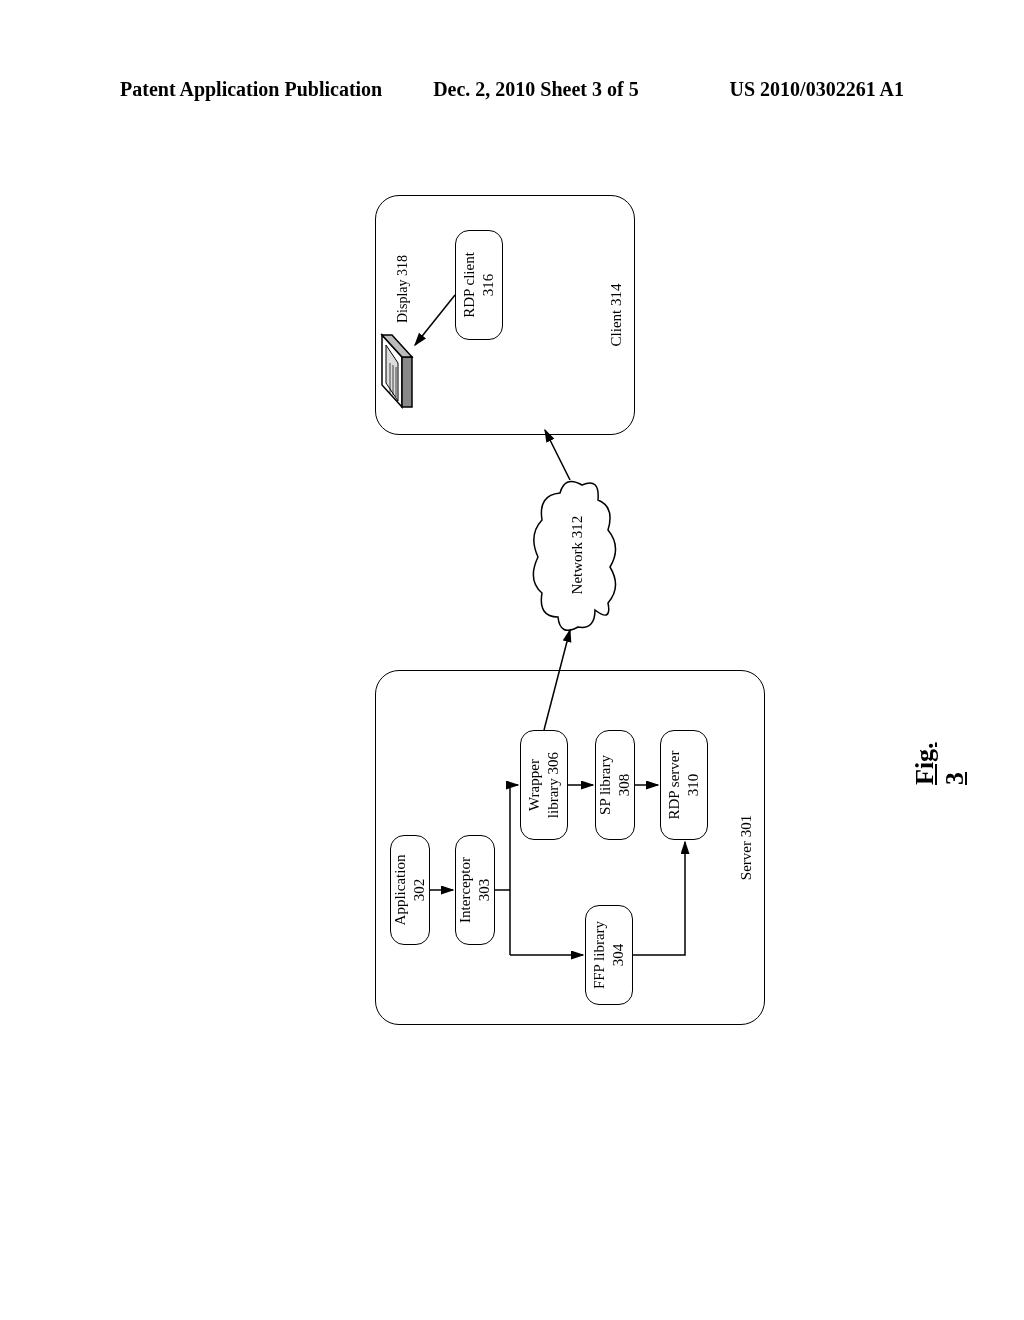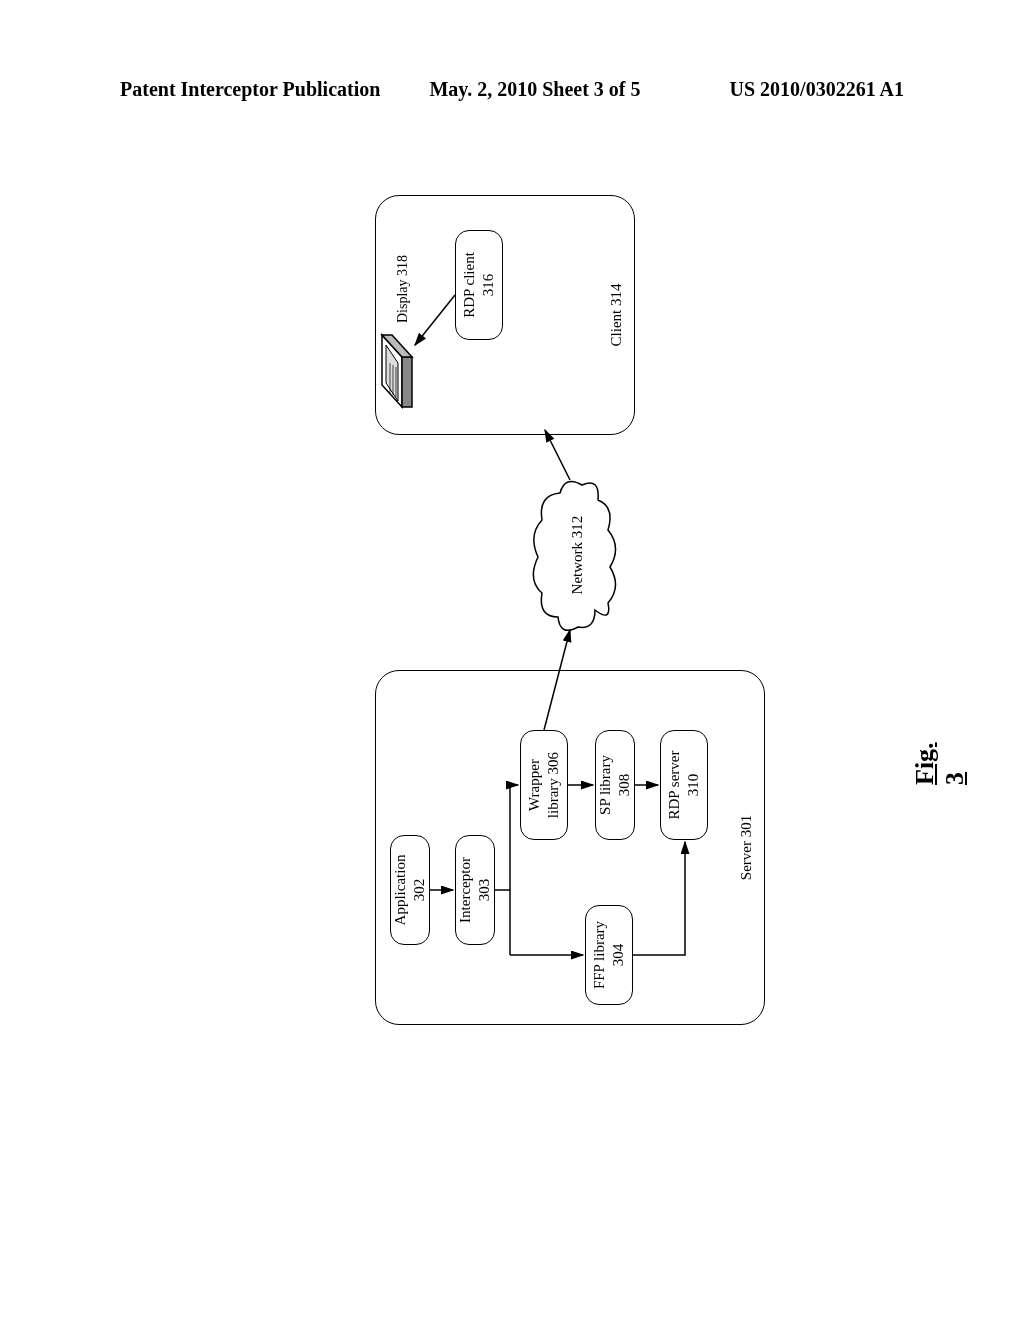--- a/index.html
+++ b/index.html
@@ -143,22 +143,22 @@
     font-weight: bold;
     text-decoration: underline;
     transform: rotate(-90deg);
     transform-origin: left top;
   }
 </style>
 </head>
 <body>
 
 <div class="header">
-  <span class="left">Patent Interceptor Publication</span>
-  <span class="center">May. 2, 2010  Sheet 3 of 5</span>
+  <span class="left">Patent Application Publication</span>
+  <span class="center">Dec. 2, 2010  Sheet 3 of 5</span>
   <span class="right">US 2010/0302261 A1</span>
 </div>
 
 <div class="figure-area">
   <div class="rot">
 
     <div class="rbox server-outer">
       <span class="server-label">Server 301</span>
     </div>
 

